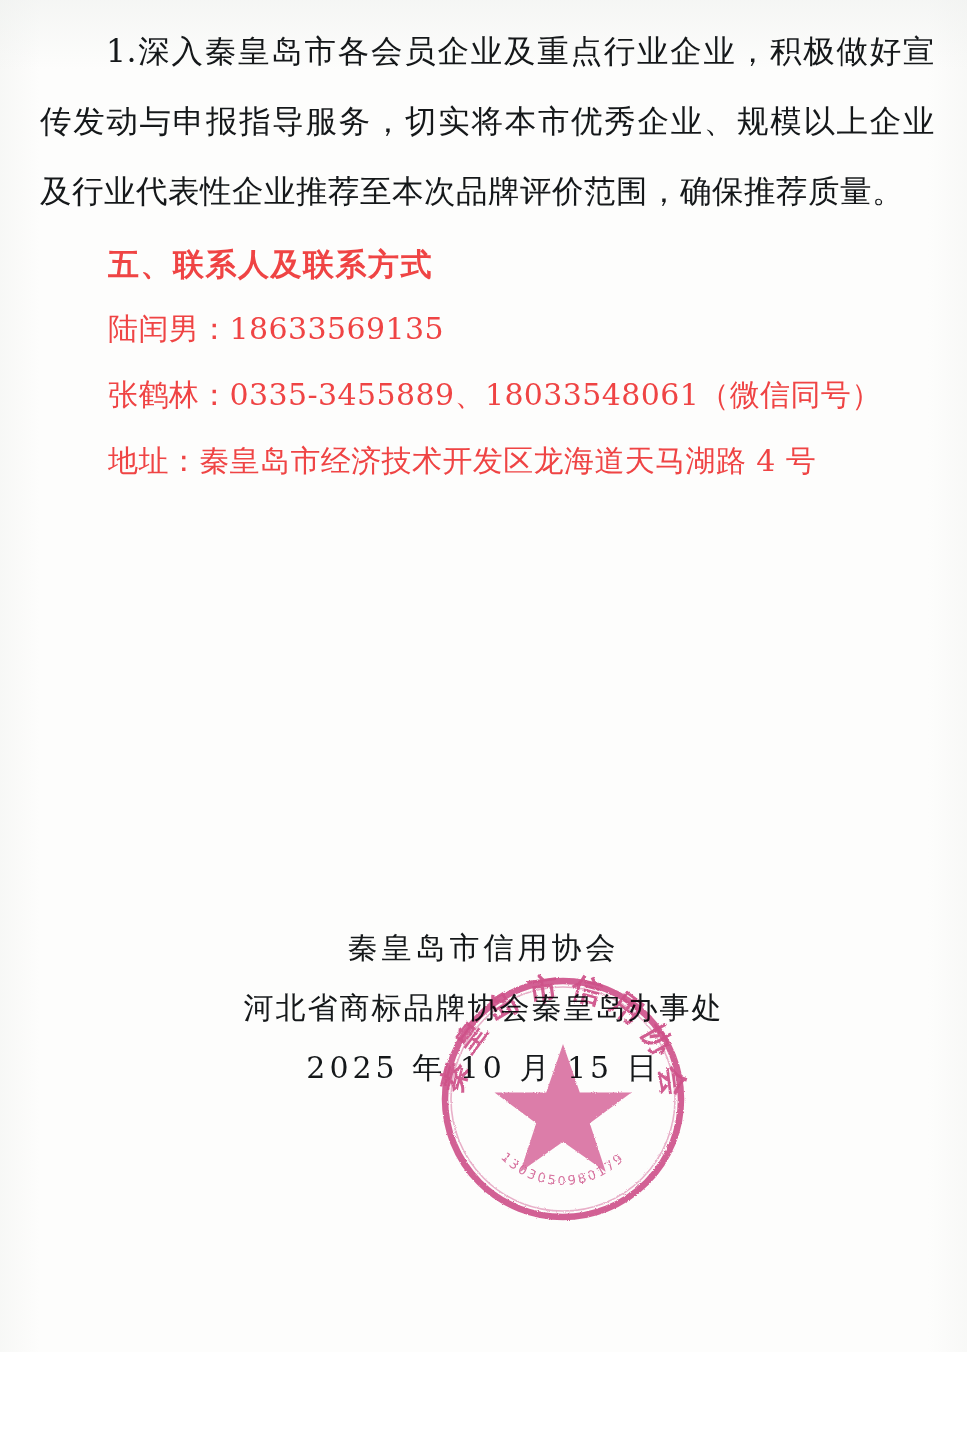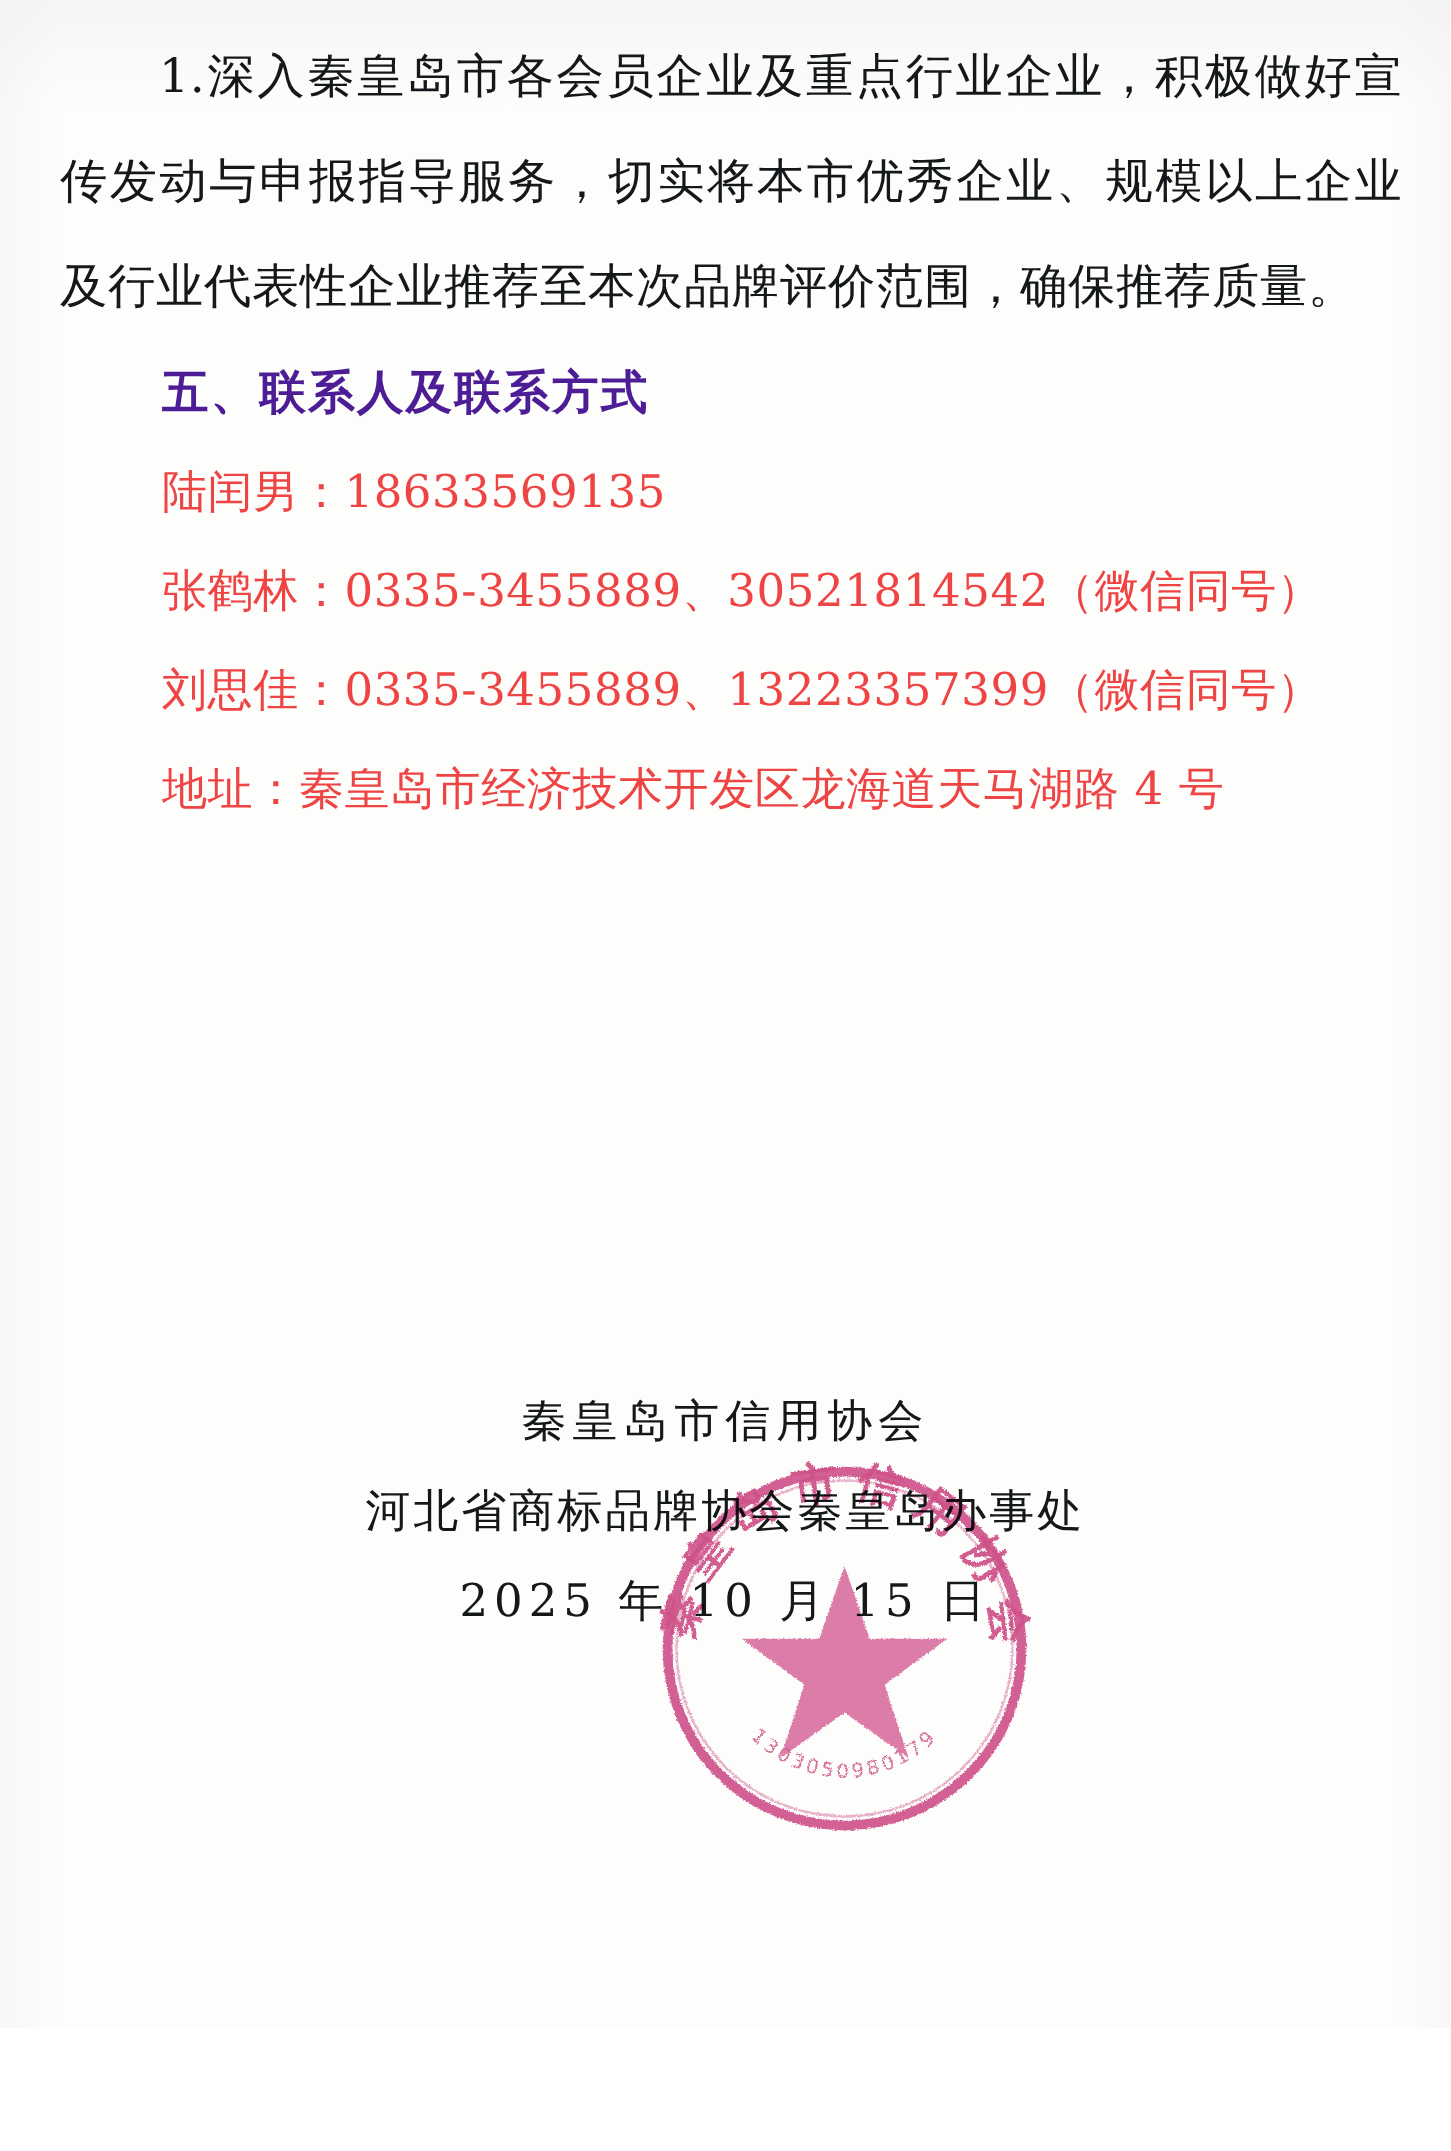--- a/index.html
+++ b/index.html
@@ -53,26 +53,26 @@
     text-align-last: left;
     color: #15181a;
     margin: 0;
     text-indent: 66px;
   }
 
   .para.p1 { margin-top: 16px; }
   .para.p2 { margin-top: 2px; }
 
   .section-heading {
-    font-family: Liberation Mono, monospace;
+    font-family: Liberation Serif, serif;
     font-weight: bold;
     font-size: 31px;
     letter-spacing: 1.5px;
     line-height: 62px;
-    color: #4c1d95;
+    color: #ef4444;
     margin: 8px 0 0 0;
     padding-left: 68px;
   }
 
   .contact-list {
     margin: 0;
     padding: 0;
     list-style: none;
   }
   .contact-line {
@@ -134,22 +134,21 @@
 
   <div class="body-block">
 
     <p class="para p1">1.深入秦皇岛市各会员企业及重点行业企业，积极做好宣传发动与申报指导服务，切实将本市优秀企业、规模以上企业及行业代表性企业推荐至本次品牌评价范围，确保推荐质量。</p>
 
 
     <h2 class="section-heading">五、联系人及联系方式</h2>
 
     <ul class="contact-list">
       <li class="contact-line">陆闰男：18633569135</li>
-      <li class="contact-line">张鹤林：0335-3455889、30521814542（微信同号）</li>
-      <li class="contact-line">刘思佳：0335-3455889、13223357399（微信同号）</li>
+      <li class="contact-line">张鹤林：0335-3455889、18033548061（微信同号）</li>
       <li class="contact-line">地址：秦皇岛市经济技术开发区龙海道天马湖路 4 号</li>
     </ul>
   </div>
 
   <div class="signature">
     <div class="sig-line org1">秦皇岛市信用协会</div>
     <div class="sig-line org2">河北省商标品牌协会秦皇岛办事处</div>
     <div class="sig-line date">2025 年 10 月 15 日</div>
   </div>
 

